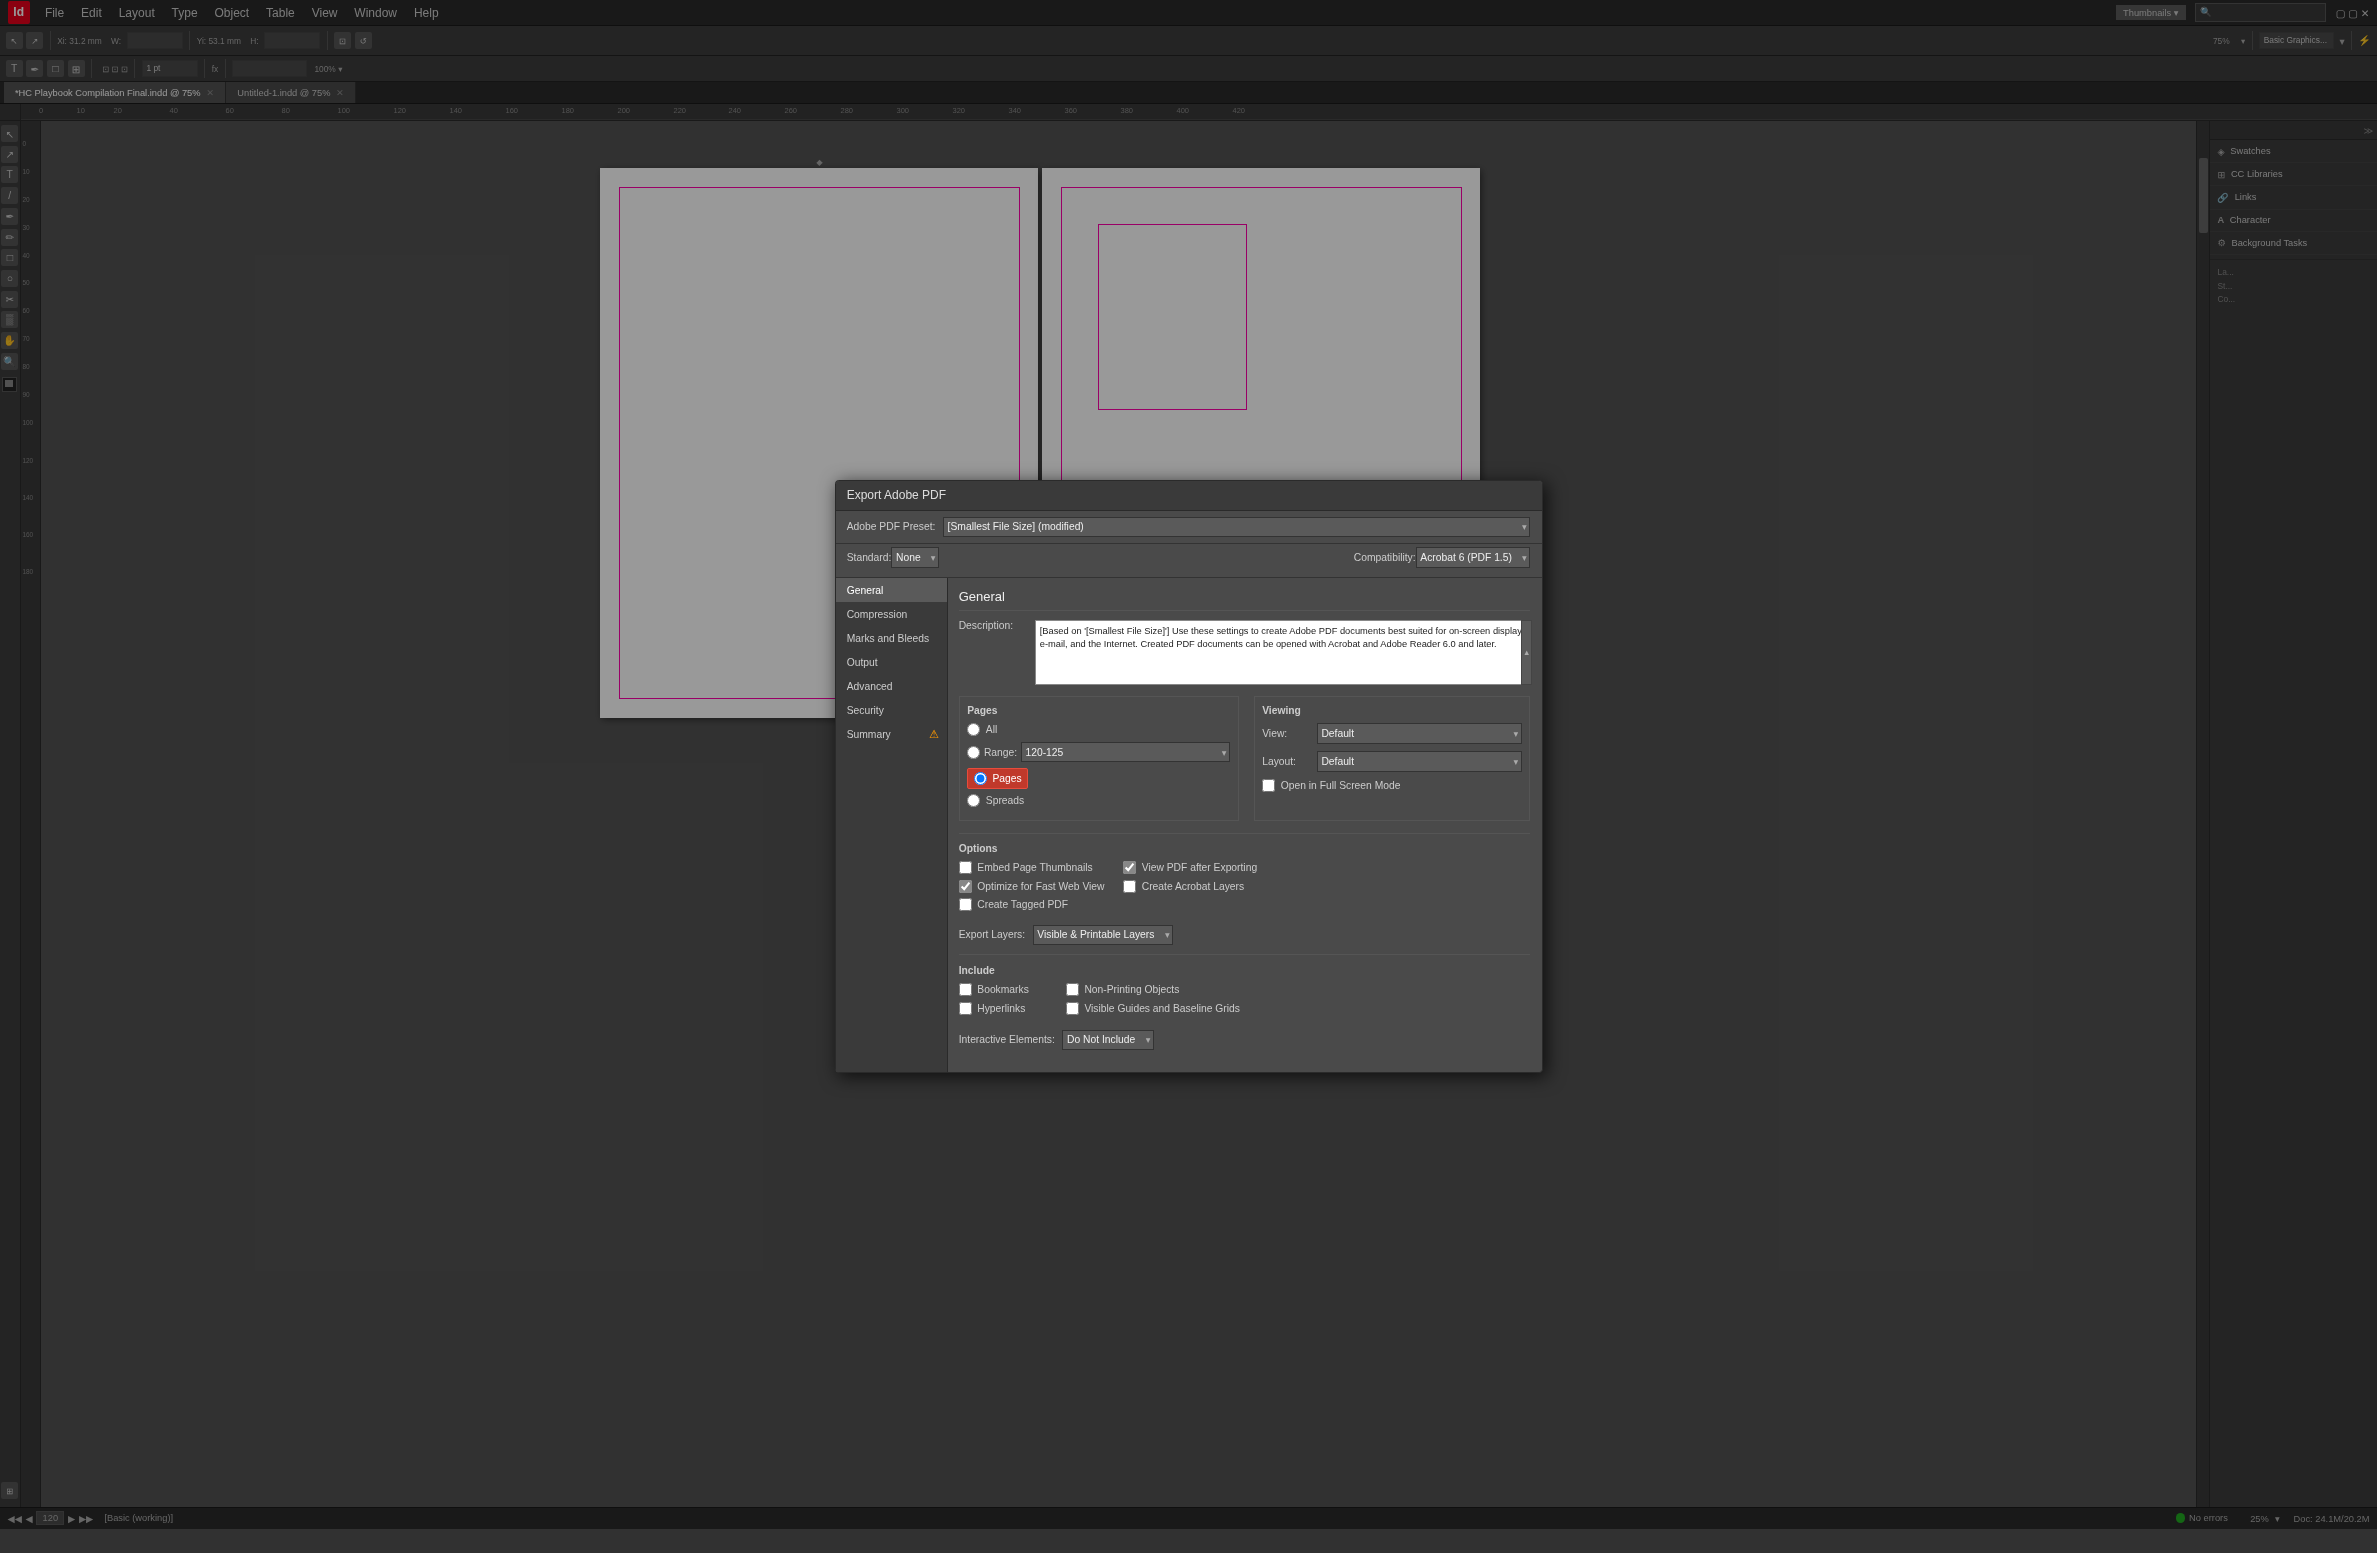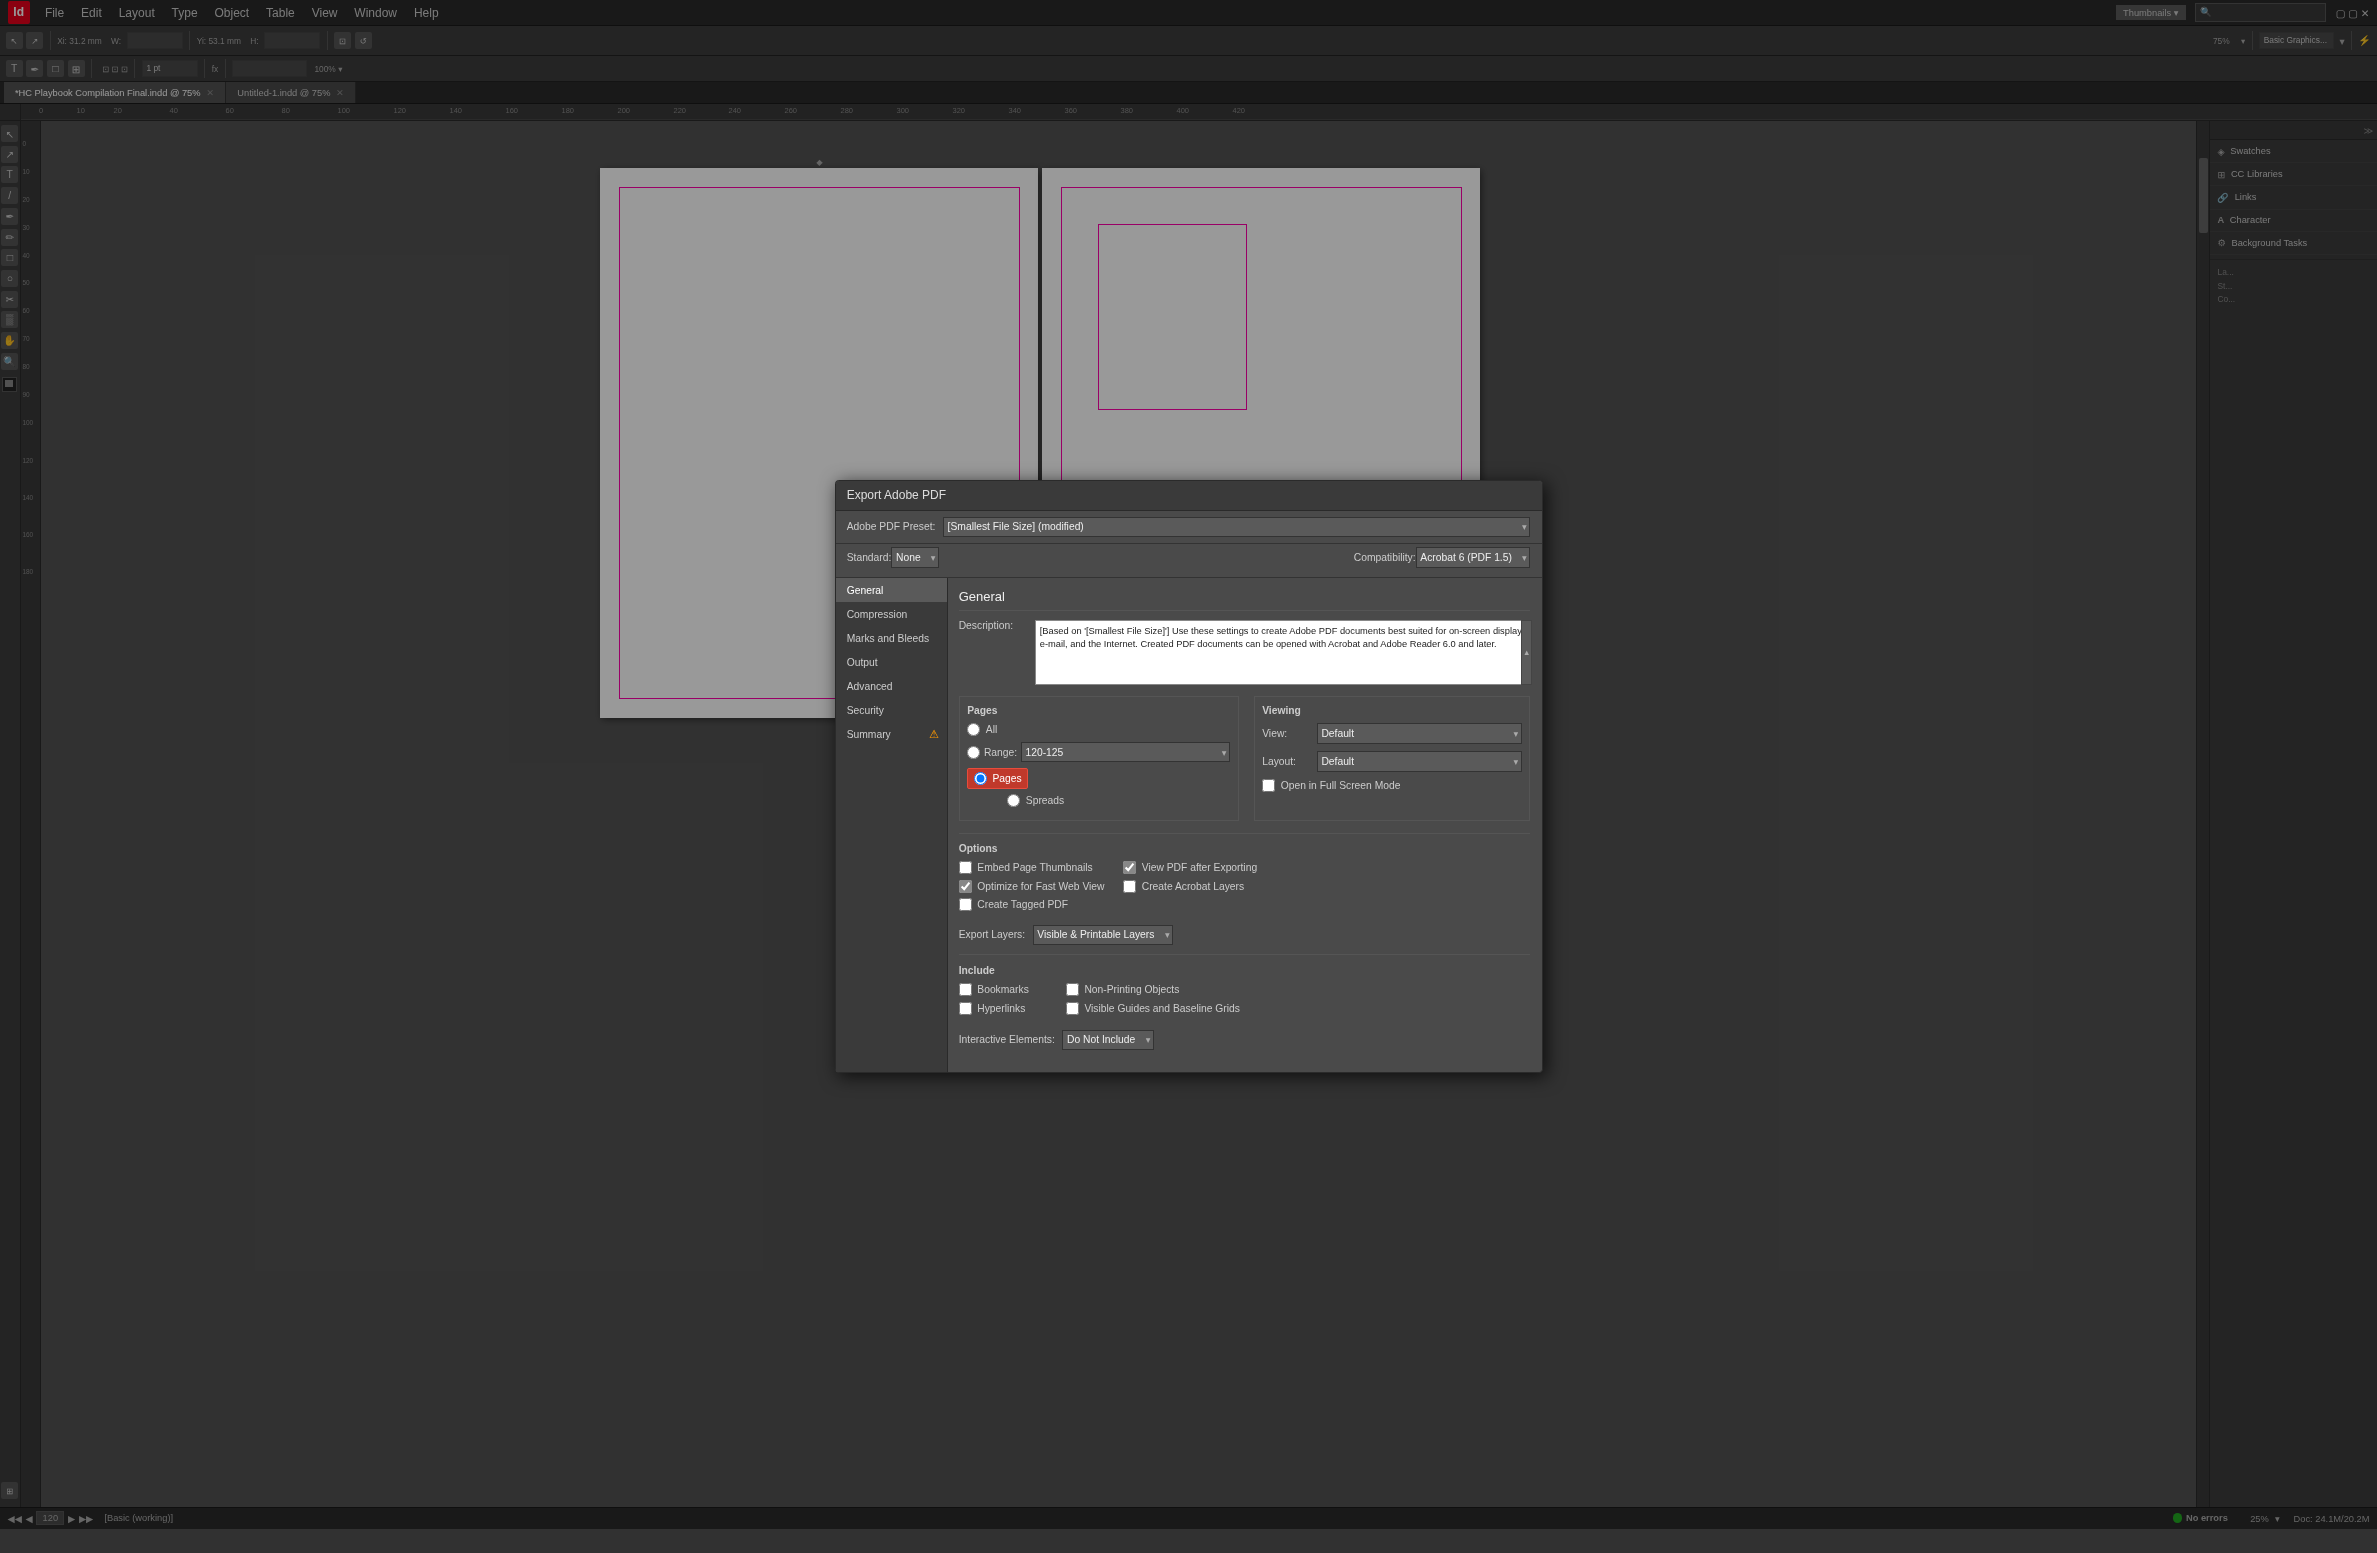--- a/index.html
+++ b/index.html
@@ -648,21 +648,21 @@
 <div class="status-bar">
   <div style="display:flex;align-items:center;gap:3.7px;">
     <span>◀◀</span>
     <span>◀</span>
     <span style="background:#4a4a4a;border:0.9px solid #555;padding:0.9px 3.7px;min-width:28px;text-align:center;">120</span>
     <span>▶</span>
     <span>▶▶</span>
   </div>
   <div>[Basic (working)]</div>
   <div style="flex:1"></div>
-  <div style="display:flex;gap:3.7px;font-weight:bold;">
+  <div style="display:flex;gap:3.7px;">
     <div style="width:9.3px;height:9.3px;background:#22aa22;border-radius:50%;"></div>
     <span>No errors</span>
   </div>
   <div style="margin-left:11.2px;">
     <span>25%</span>
     <span style="margin:0 3.7px;">▾</span>
     <span style="margin-left:7.5px;">Doc: 24.1M/20.2M</span>
   </div>
 </div>
 
@@ -757,21 +757,21 @@
               </div>
             </div>
 
             <div style="margin-top:3.7px;">
               <div class="pages-radio-highlight">
                 <input type="radio" name="pages" value="pages" checked="" style="">
                 <label style="color:#fff;">Pages</label>
               </div>
             </div>
 
-            <div class="radio-row" style="margin-top:5.6px;margin-left:40px;">
+            <div class="radio-row" style="margin-top:5.6px;">
               <input type="radio" name="pages" value="spreads" style="">
               <label>Spreads</label>
             </div>
           </div>
 
           <div class="col-section" style="border:0.9px solid #555;padding:7.5px;">
             <div class="col-section-title">Viewing</div>
 
             <div style="display:flex;align-items:center;gap:7.5px;margin-bottom:7.5px;">
               <span style="font-size:10.3px;color:#ccc;min-width:47px;">View:</span>

